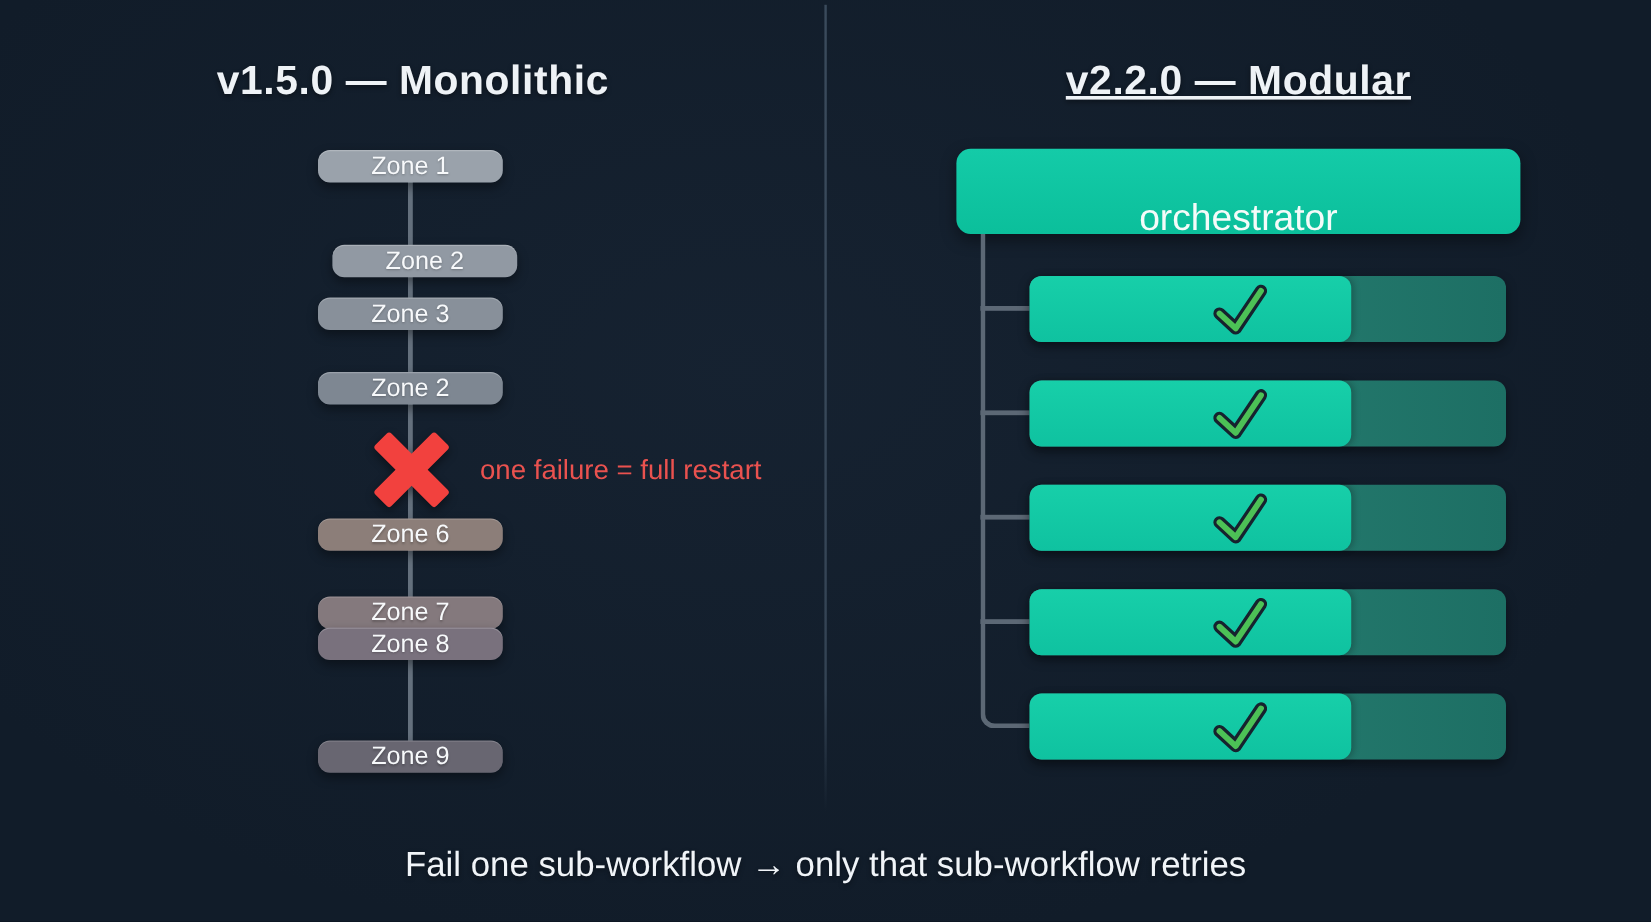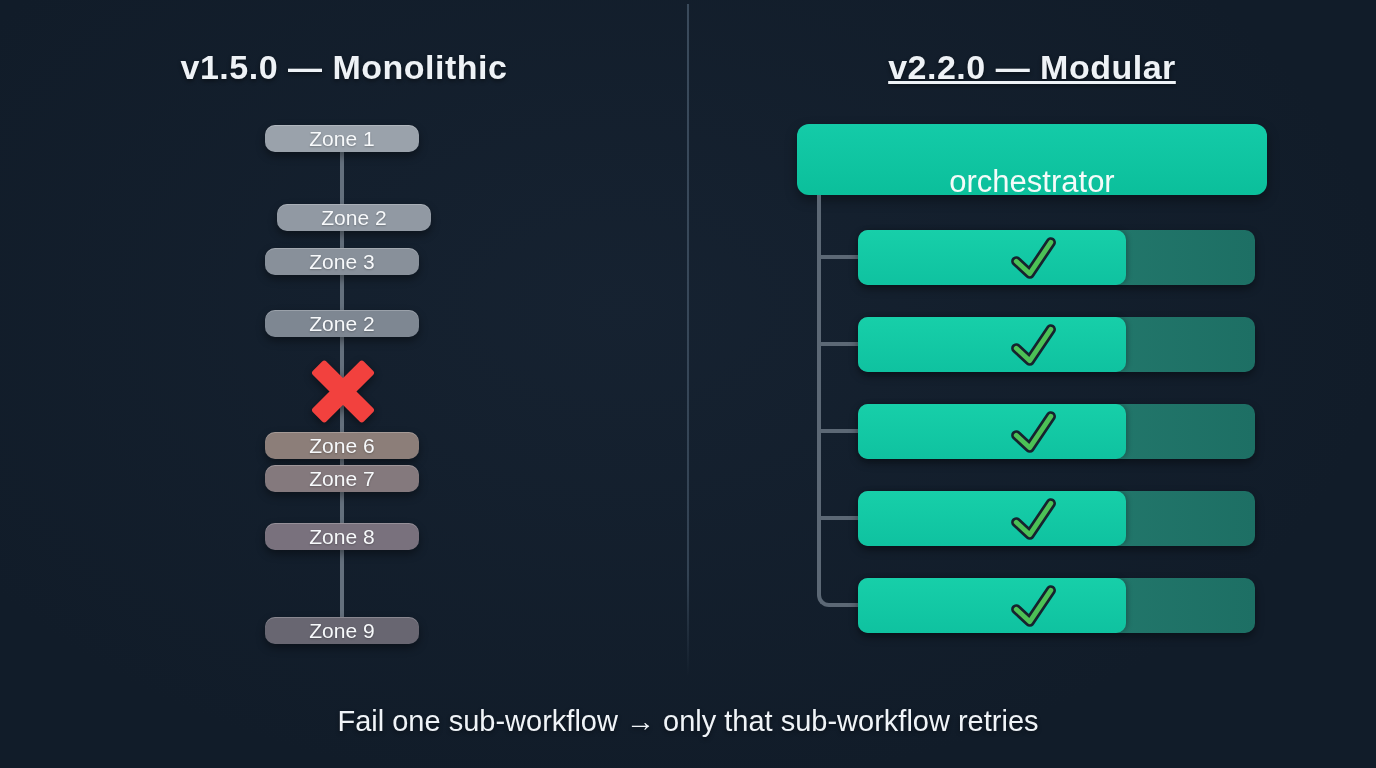--- a/index.html
+++ b/index.html
@@ -226,37 +226,38 @@
   </div>
 
   <div class="zone-box" style="top: 310px; background: linear-gradient(rgb(126, 135, 146) 0%, rgb(126, 135, 146) 100%);">
     <span class="zone-label">Zone 2</span>
   </div>
 
   <div class="zone-box" style="top: 432px; background: linear-gradient(rgb(140, 126, 121) 0%, rgb(140, 126, 121) 100%); text-align: right;">
     <span class="zone-label">Zone 6</span>
   </div>
 
-  <div class="zone-box" style="top: 465px; background: linear-gradient(rgb(132, 121, 125) 0%, rgb(132, 121, 125) 100%);">
+  <div class="zone-box" style="top: 497px; background: linear-gradient(rgb(132, 121, 125) 0%, rgb(132, 121, 125) 100%);">
     <span class="zone-label">Zone 7</span>
   </div>
 
   <div class="zone-box" style="top: 523px; background: linear-gradient(rgb(121, 113, 125) 0%, rgb(121, 113, 125) 100%);">
     <span class="zone-label">Zone 8</span>
   </div>
 
   <div class="zone-box" style="top: 617px; background: linear-gradient(rgb(104, 102, 113) 0%, rgb(104, 102, 113) 100%);">
     <span class="zone-label">Zone 9</span>
   </div>
 </div>
 
   <div class="x-mark">
     <span class="bar bar1" style="background: rgb(242, 65, 62);"></span>
     <span class="bar bar2" style="background: rgb(242, 65, 62);"></span>
   </div>
+  <div class="failure-label" style="color: rgb(234, 82, 79);">one failure = full restart</div>
 
   <div class="orchestrator">
     <span>orchestrator</span>
   </div>
   <div class="tree-elbow"></div>
   <div id="branches">
       <div class="tree-branch" style="top: 255px;"></div>
       <div class="tree-branch" style="top: 342px;"></div>
       <div class="tree-branch" style="top: 429px;"></div>
       <div class="tree-branch" style="top: 516px;"></div>

